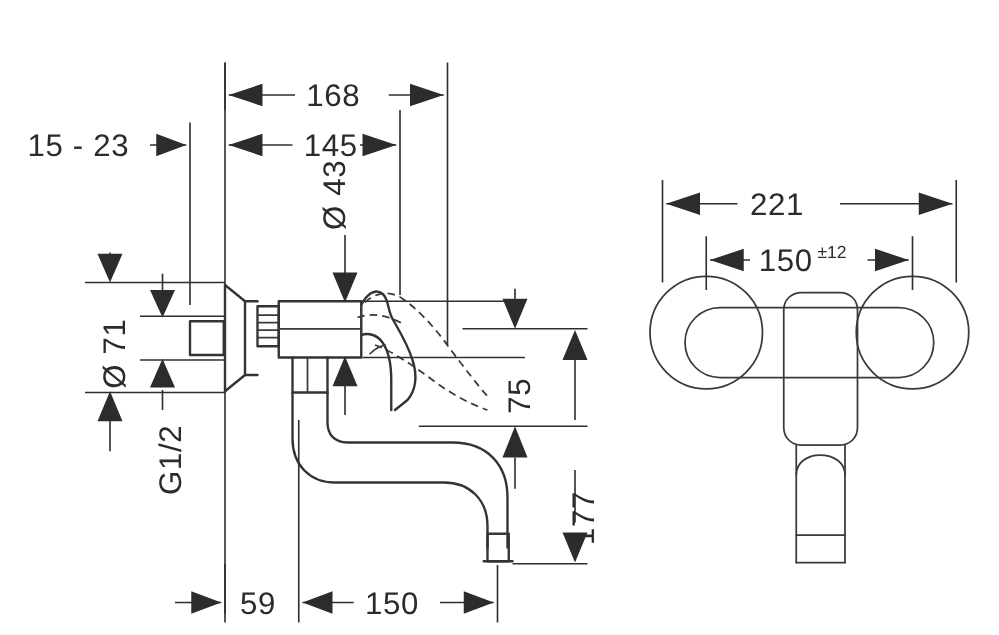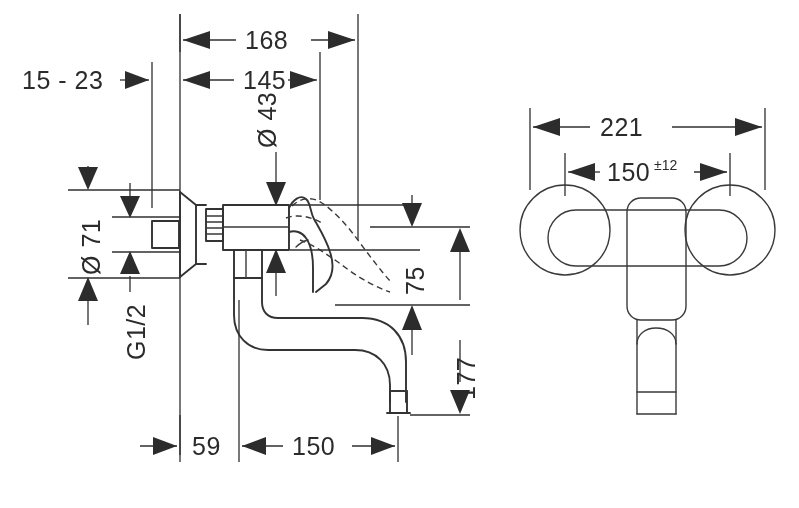--- a/index.html
+++ b/index.html
@@ -10,20 +10,21 @@
   body {
     width: 799px;
     height: 508px;
     font-family: "Liberation Sans", sans-serif;
     overflow: hidden;
   }
   #drawing-root {
     position: relative;
     width: 799px;
     height: 368px;
+    margin-top: 36px;
   }
   svg#tech-drawing {
     display: block;
     width: 799px;
     height: 508px;
     background: #ffffff;
   }
   .obj { fill: none; stroke: #333333; stroke-width: 1.9; stroke-linejoin: round; stroke-linecap: round; }
   .obj-thin { fill: none; stroke: #3a3a3a; stroke-width: 1.4; stroke-linejoin: round; stroke-linecap: round; }
   .obj-dash { fill: none; stroke: #3a3a3a; stroke-width: 1.4; stroke-dasharray: 6 4; stroke-linecap: butt; }

